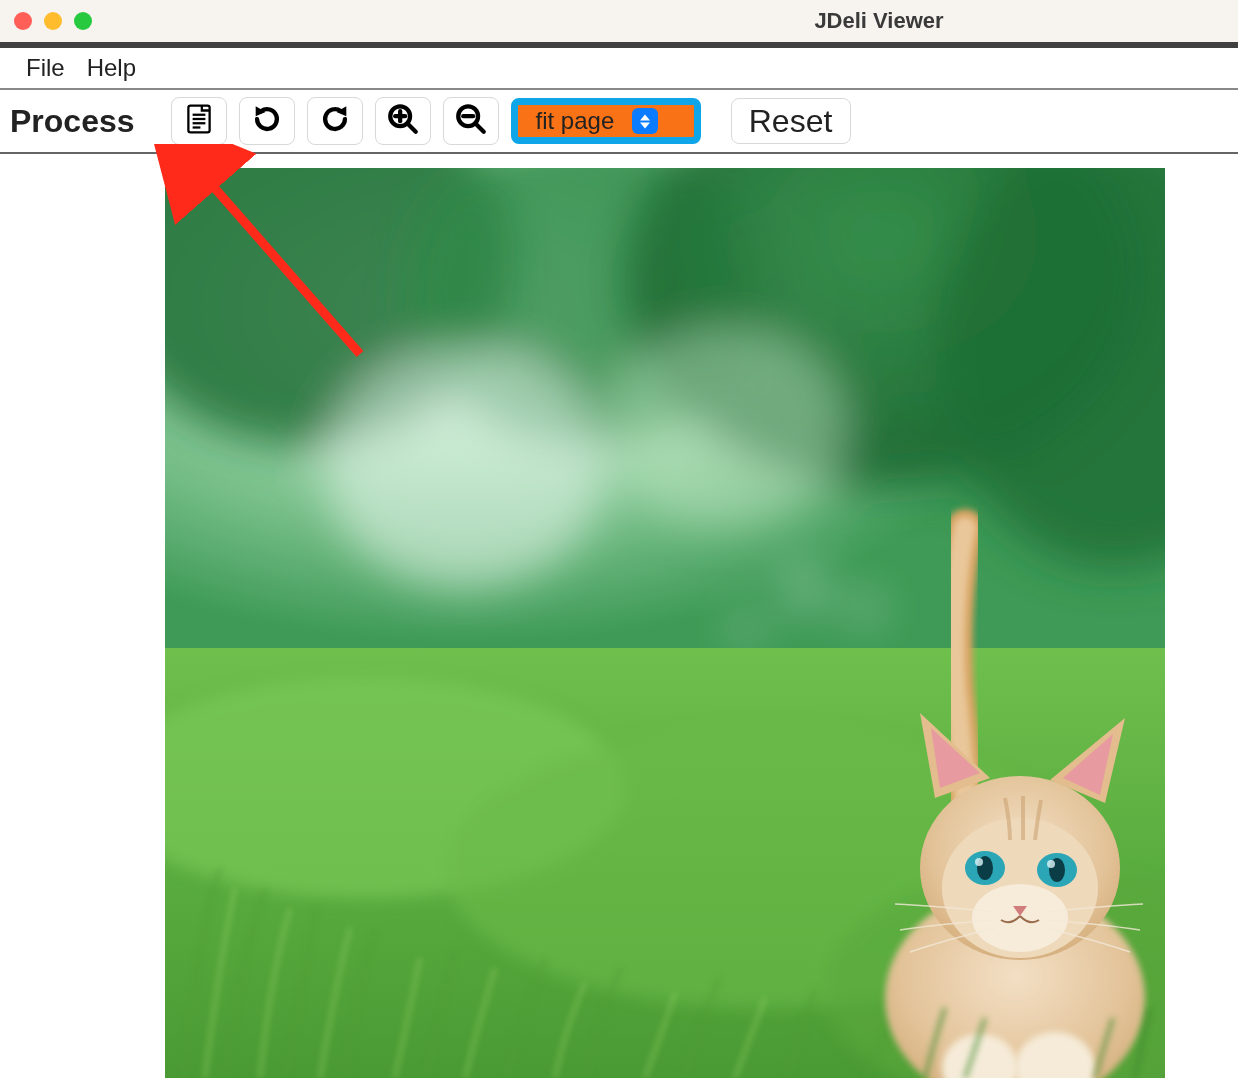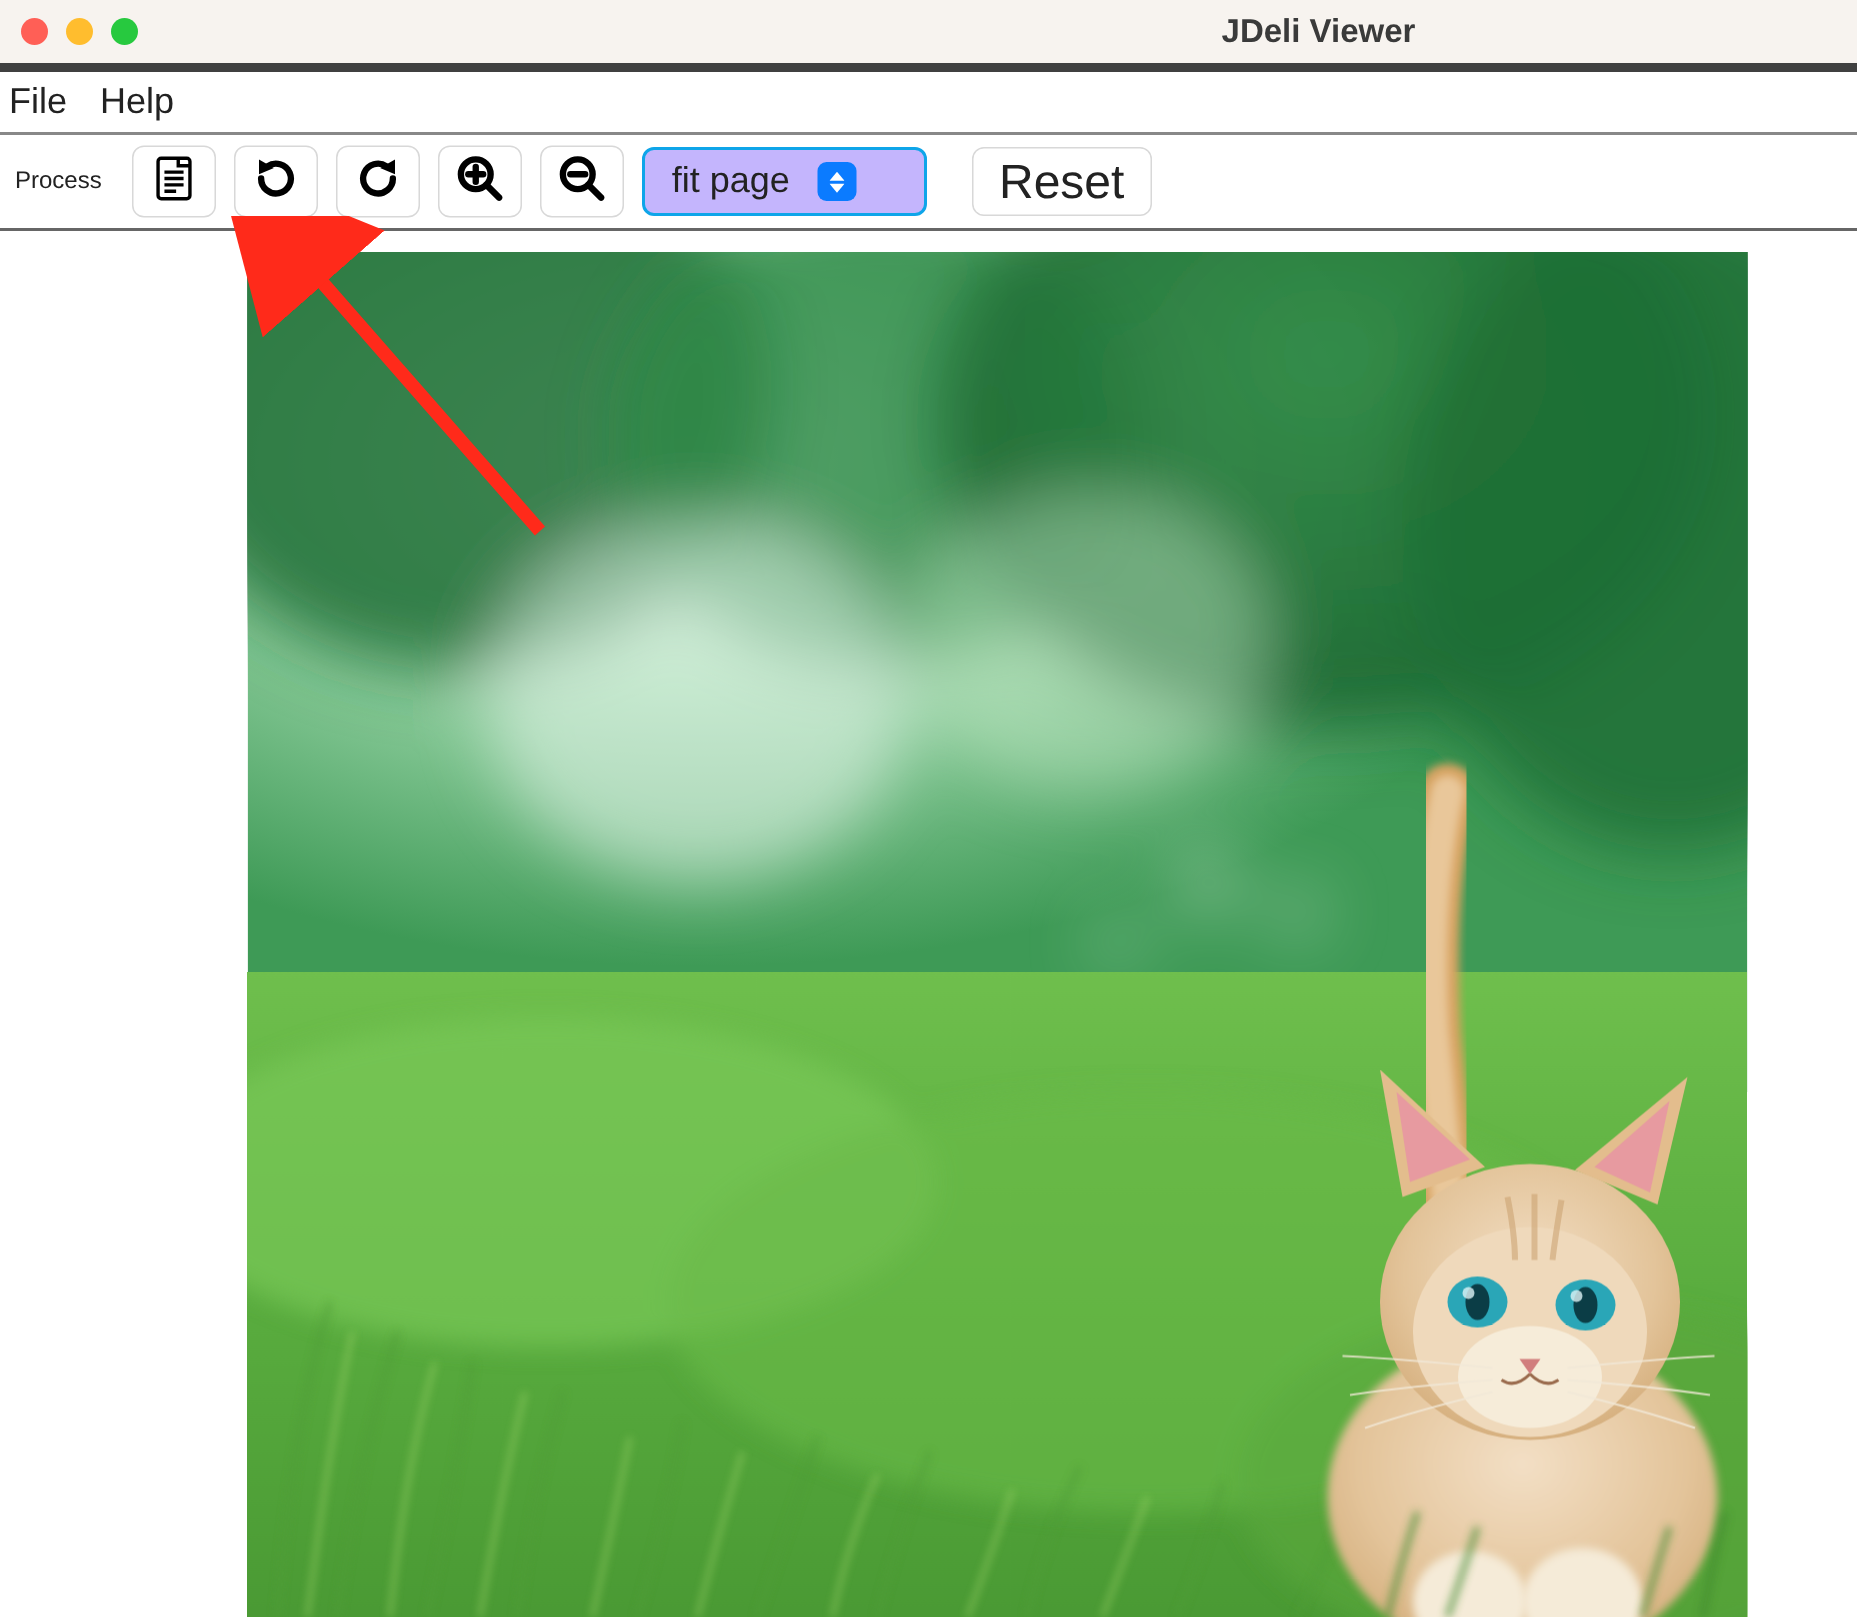--- a/index.html
+++ b/index.html
@@ -50,66 +50,66 @@
     }
     .window-title-inner {
       display: inline-block;
       margin-left: 520px;
     }
     .menu-bar {
       height: 42px;
       background: #ffffff;
       display: flex;
       align-items: center;
-      padding: 0 6px;
+      padding: 0 26px;
       gap: 22px;
       border-bottom: 2px solid #888;
     }
     .menu-item {
       font-size: 24px;
       font-weight: 500;
       color: #222;
       cursor: pointer;
     }
     .toolbar {
       height: 64px;
       background: #ffffff;
       display: flex;
       align-items: center;
       padding: 0 10px;
       gap: 12px;
       border-bottom: 2px solid #666;
     }
     .toolbar-label {
-      font-size: 16px;
-      font-weight: 400;
+      font-size: 32px;
+      font-weight: 700;
       color: #222;
-      margin-right: 8px;
+      margin-right: 24px;
     }
     .icon-btn {
       width: 56px;
       height: 48px;
       border: 1px solid #d8d8d8;
       border-radius: 8px;
       background: #fff;
       display: flex;
       align-items: center;
       justify-content: center;
       cursor: pointer;
     }
     .icon-btn svg {
       width: 34px;
       height: 34px;
     }
     .zoom-select {
       height: 46px;
       min-width: 190px;
-      border: 2px solid #0ea5e9;
+      border: 7px solid #0ea5e9;
       border-radius: 8px;
-      background: #c4b5fd;
+      background: #f97316;
       display: flex;
       align-items: center;
       padding: 0 6px 0 18px;
       font-size: 24px;
       color: #222;
       cursor: pointer;
       gap: 18px;
     }
     .select-arrows {
       width: 26px;

